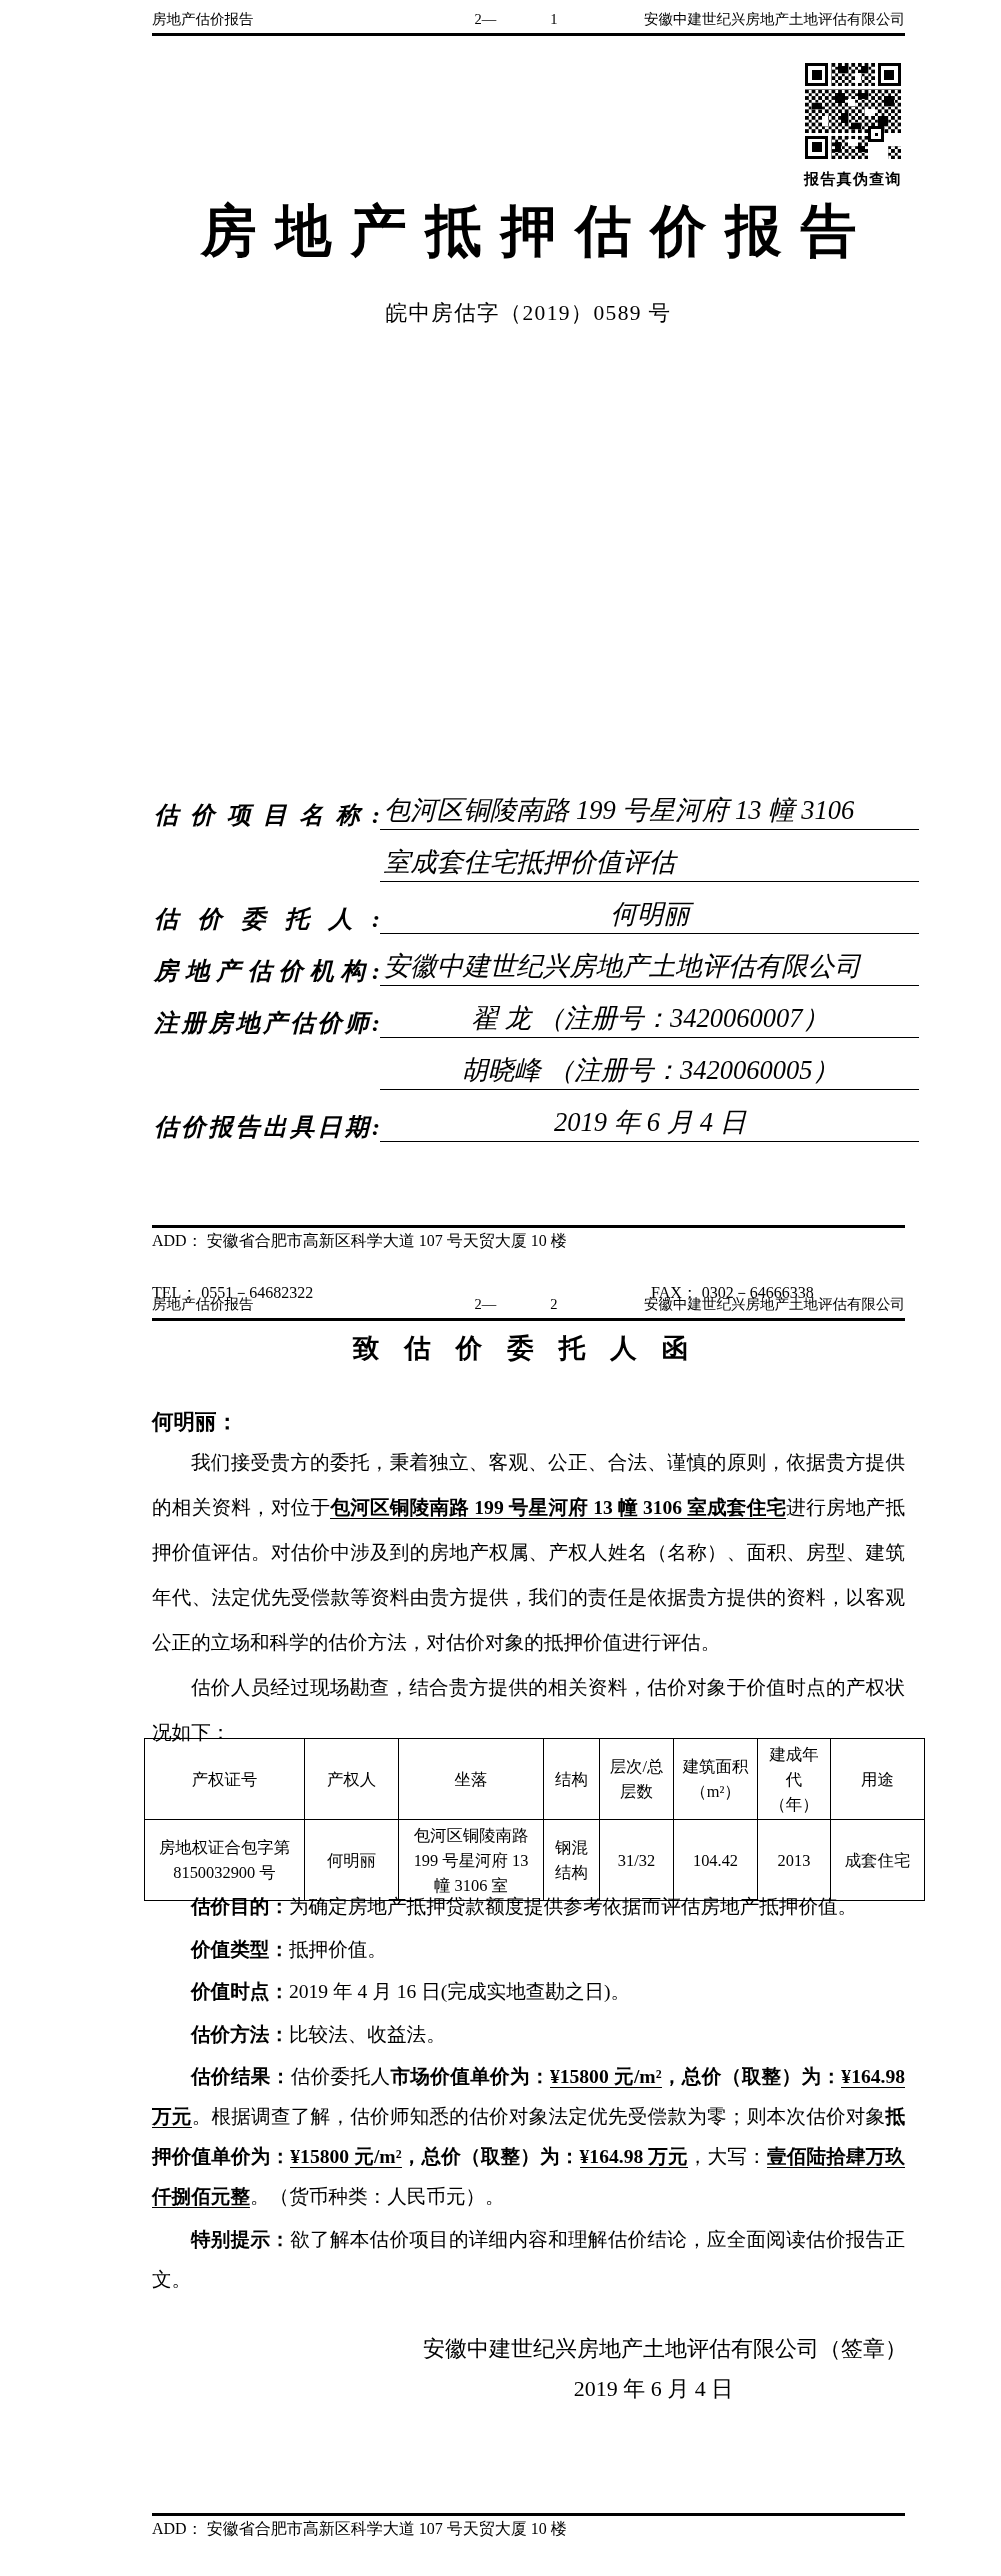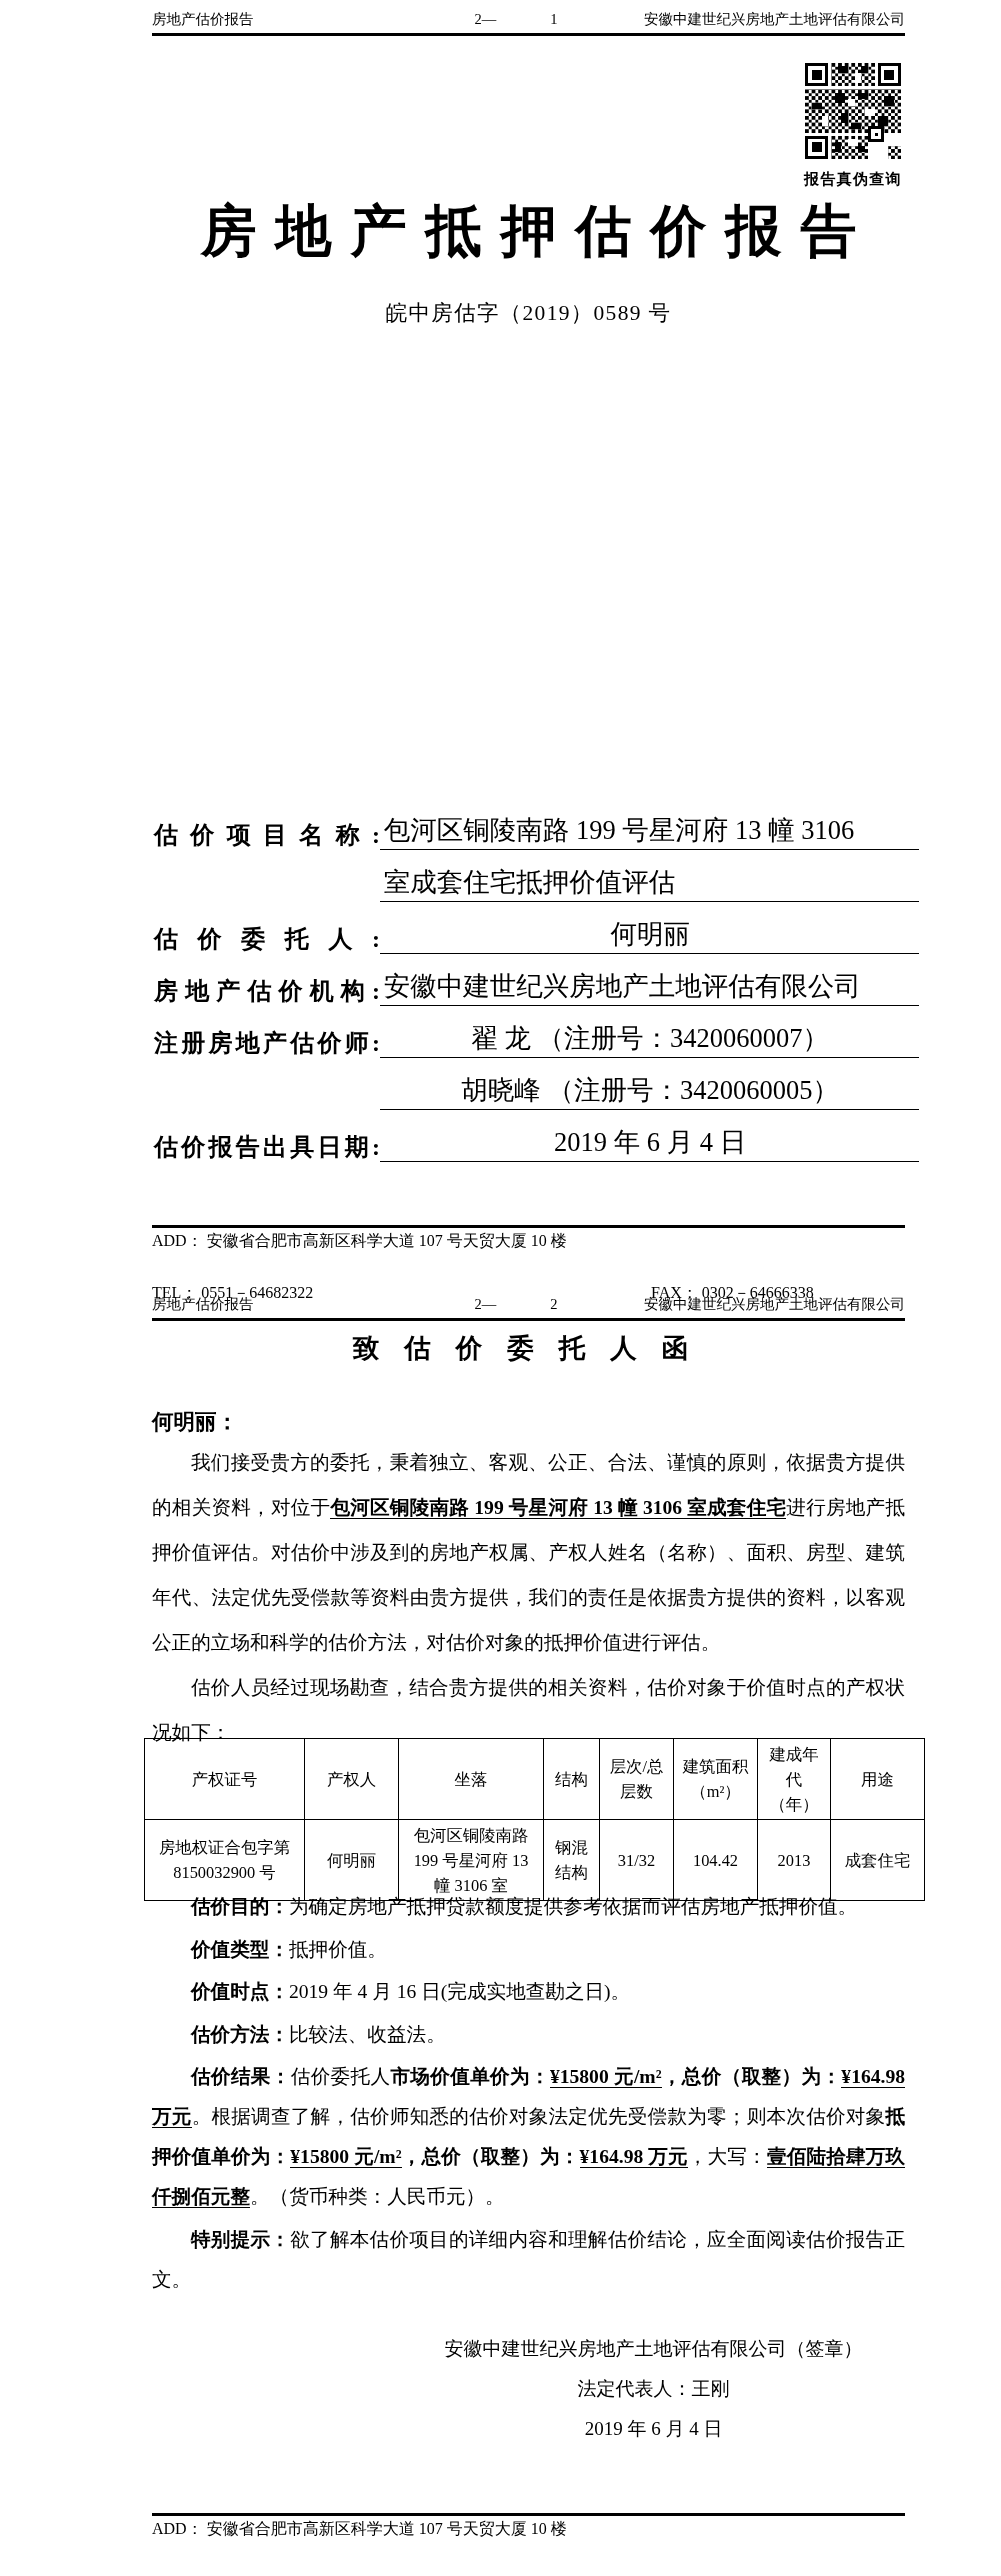--- a/index.html
+++ b/index.html
@@ -35,21 +35,21 @@
   .qr-caption{font-size:15px;font-weight:bold;margin-top:8.8px;letter-spacing:1.3px;white-space:nowrap;}
   .main-title{
     position:absolute;left:152px;top:194px;width:753px;
     text-align:center;font-size:56px;font-weight:bold;
     letter-spacing:19px;text-indent:19px;white-space:nowrap;
   }
   .doc-no{
     position:absolute;left:152px;top:298px;width:753px;
     text-align:center;font-size:21.5px;letter-spacing:1.3px;
   }
-  .fields{position:absolute;left:154px;top:798px;width:765px;}
+  .fields{position:absolute;left:154px;top:778px;width:765px;font-style:italic;}
   .f-row{display:flex;align-items:flex-end;height:52px;}
   .f-label{
     display:inline-block;width:226px;flex:0 0 226px;
     font-size:24px;font-weight:bold;line-height:30px;
     text-align:justify;text-align-last:justify;
     white-space:nowrap;overflow:visible;
   }
   .f-value{
     flex:1;border-bottom:1.9px solid #000;
     font-size:26.5px;line-height:33px;
@@ -80,21 +80,21 @@
     text-align:center;vertical-align:middle;padding:2.5px 5px;
   }
   .prop-table th{height:61px;}
   .prop-table td{height:68px;}
   .items{position:absolute;left:152px;top:1887px;width:753px;font-size:19.6px;line-height:40px;text-align:justify;}
   .items p{margin:0 0 2.5px 0;text-indent:39px;}
   .items b{font-weight:bold;}
   .items .vu{font-weight:bold;border-bottom:1.9px solid #000;}
   .signature{
     position:absolute;left:423px;top:2329px;width:461px;
-    text-align:center;font-size:19px;line-height:40px;
+    text-align:center;font-size:22px;line-height:40px;
   }
   .signature div{white-space:nowrap;}
 </style>
 </head>
 <body>
 
 <div class="page">
 
   <div class="run-header" style="top:11.4px;">
     <span class="h-left">房地产估价报告</span>
@@ -257,21 +257,20 @@
     <p><b>估价目的：</b><span>为确定房地产抵押贷款额度提供参考依据而评估房地产抵押价值。</span></p>
     <p><b>价值类型：</b><span>抵押价值。</span></p>
     <p><b>价值时点：</b><span>2019 年 4 月 16 日(完成实地查勘之日)。</span></p>
     <p><b>估价方法：</b><span>比较法、收益法。</span></p>
     <p><b>估价结果：</b><span>估价委托人</span><b>市场价值单价为：</b><span class="vu">¥15800 元/m²</span><b>，总价（取整）为：</b><span class="vu">¥164.98 万元</span><span>。根据调查了解，估价师知悉的估价对象法定优先受偿款为零；则本次估价对象</span><b>抵押价值单价为：</b><span class="vu">¥15800 元/m²</span><b>，总价（取整）为：</b><span class="vu">¥164.98 万元</span><span>，大写：</span><span class="vu">壹佰陆拾肆万玖仟捌佰元整</span><span>。（货币种类：人民币元）。</span></p>
     <p><b>特别提示：</b><span>欲了解本估价项目的详细内容和理解估价结论，应全面阅读估价报告正文。</span></p>
   </div>
 
   <div class="signature">
     <div>安徽中建世纪兴房地产土地评估有限公司（签章）</div>
-    <div>法定代表人：王刚</div>
     <div>2019 年 6 月 4 日</div>
   </div>
 
   <div class="run-footer" style="top:2513px;">
     <div>ADD： 安徽省合肥市高新区科学大道 107 号天贸大厦 10 楼</div>
     <div class="f-row">
       
       
     </div>
   </div>

